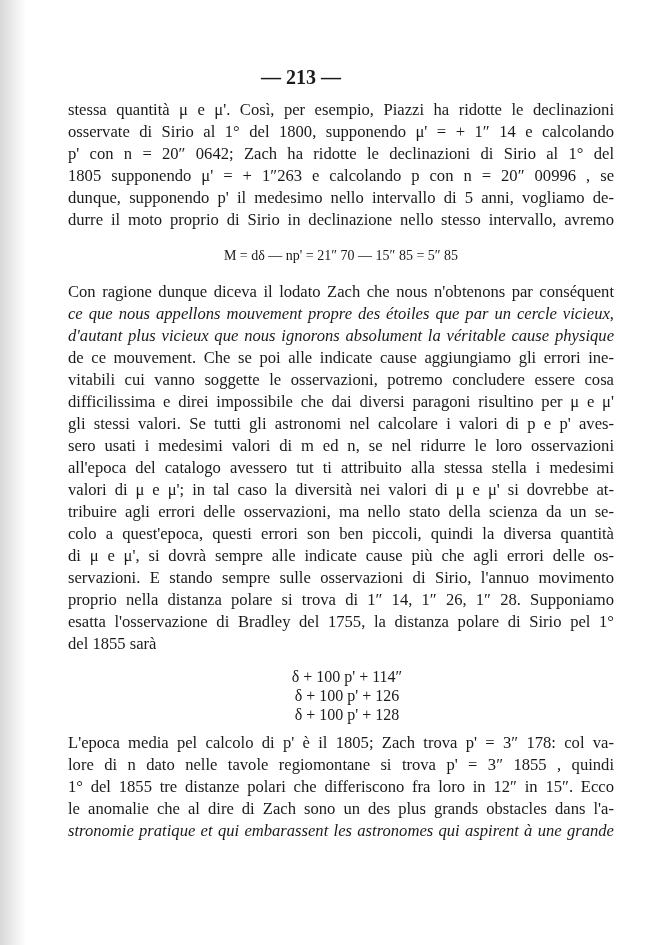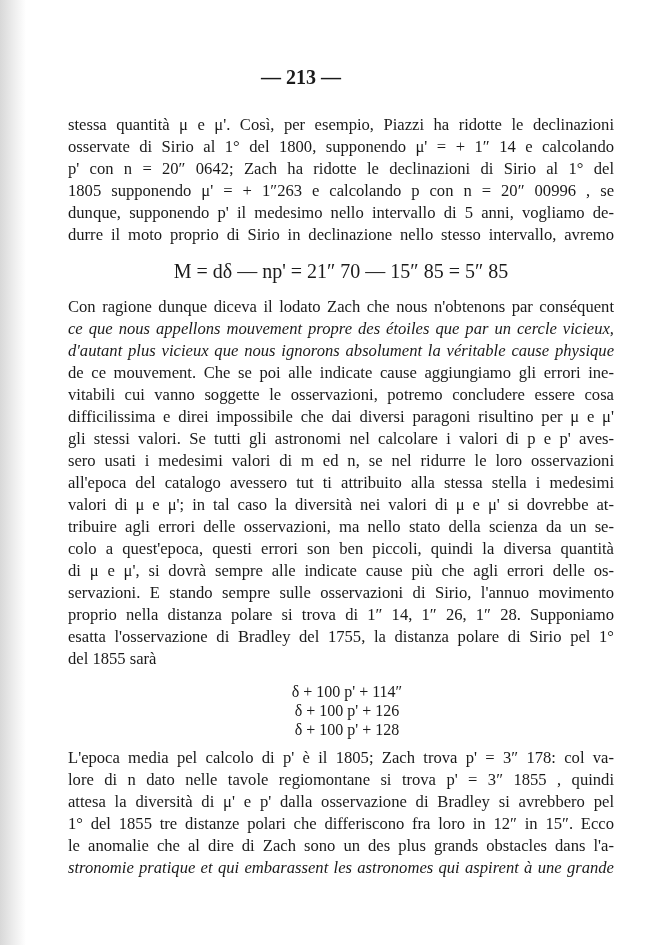--- a/index.html
+++ b/index.html
@@ -13,27 +13,27 @@
   .margin-shade {
     position: absolute; left: 0; top: 0; width: 26px; height: 945px;
     background: linear-gradient(to right, #d8d8d8 0%, #ececec 50%, #ffffff 100%);
   }
   .page-number {
     position: absolute; top: 66px; left: 0; width: 574px;
     text-align: center; font-size: 20px; font-weight: bold;
     padding-left: 28px; box-sizing: border-box;
   }
   .body-text {
-    position: absolute; left: 68px; top: 114px; width: 546px;
+    position: absolute; left: 68px; top: 99px; width: 546px;
     font-size: 16.6px; line-height: 22px;
   }
   .line { display: block; white-space: nowrap; text-align: justify; text-align-last: justify; height: 22px; }
   .line.last { text-align-last: left; }
   .formula {
-    display: block; text-align: center; font-size: 20px; margin: 14px 0 12px 0; height: 24px; white-space: nowrap;
+    display: block; text-align: center; font-size: 14px; margin: 14px 0 12px 0; height: 24px; white-space: nowrap;
   }
   .equations { display: block; margin: 12px 0 8px 0; }
   .eq { display: block; text-align: center; font-size: 16px; line-height: 19px; height: 19px; white-space: nowrap; padding-left: 12px; }
   i, .it { font-style: italic; }
 </style>
 </head>
 <body>
 
 <div class="margin-shade"></div>
 
@@ -73,18 +73,17 @@
 
   <div class="equations">
     <span class="eq">δ + 100 p' + 114″</span>
     <span class="eq">δ + 100 p' + 126</span>
     <span class="eq">δ + 100 p' + 128</span>
   </div>
 
   <div>
     <span class="line">L'epoca media pel calcolo di p' è il 1805; Zach trova p' = 3″ 178: col va-</span>
     <span class="line">lore di n dato nelle tavole regiomontane si trova p'  =  3″ 1855 , quindi</span>
-    <span class="line">attesa la diversità di μ' e p' dalla osservazione di Bradley si avrebbero pel</span>
     <span class="line">1° del 1855 tre distanze polari che differiscono fra loro in 12″ in 15″. Ecco</span>
     <span class="line">le anomalie che al dire di Zach sono un des plus grands obstacles dans l'a-</span>
     <span class="line it">stronomie pratique et qui embarassent les astronomes qui aspirent à une grande</span>
   </div>
 </div>
 
 </body></html>

